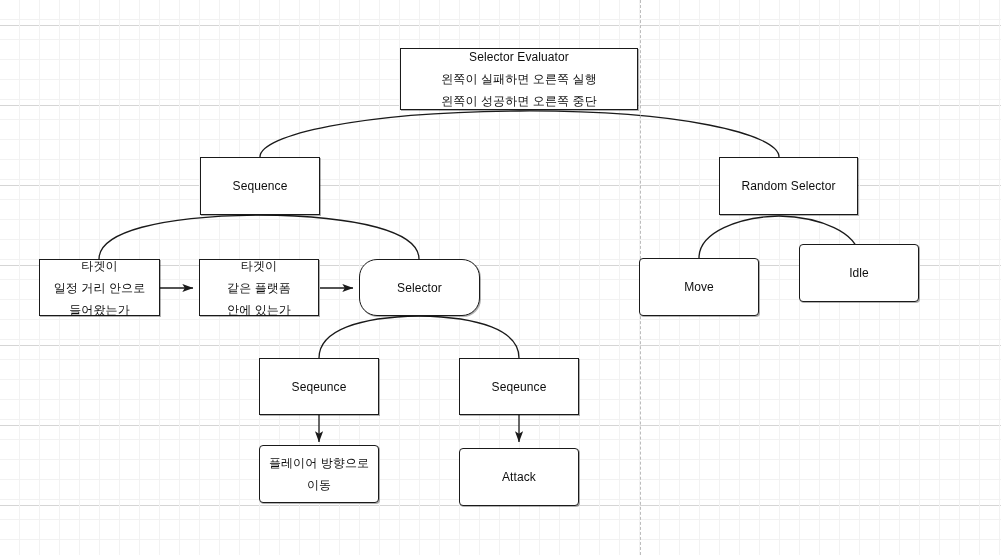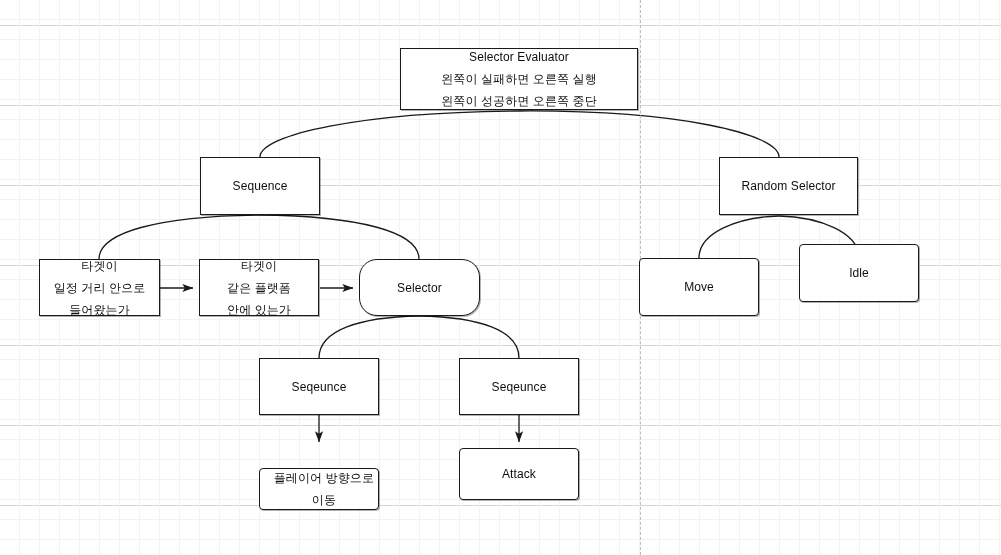--- a/index.html
+++ b/index.html
@@ -127,18 +127,18 @@
 일정 거리 안으로
 들어왔는가</span></div>
       <div class="node" style="left: 199px; top: 259px; width: 120px; height: 57px;"><span class="label">타겟이
 같은 플랫폼
 안에 있는가</span></div>
       <div class="node" style="left: 359px; top: 259px; width: 121px; height: 57px; border-radius: 18px;"><span class="label">Selector</span></div>
       <div class="node rounded" style="left: 639px; top: 258px; width: 120px; height: 58px;"><span class="label">Move</span></div>
       <div class="node rounded" style="left: 799px; top: 244px; width: 120px; height: 58px;"><span class="label">Idle</span></div>
       <div class="node" style="left: 259px; top: 358px; width: 120px; height: 57px;"><span class="label">Seqeunce</span></div>
       <div class="node" style="left: 459px; top: 358px; width: 120px; height: 57px;"><span class="label">Seqeunce</span></div>
-      <div class="node rounded" style="left: 259px; top: 468px; width: 120px; height: 42px; justify-content: flex-end;"><span class="label">플레이어 방향으로
+      <div class="node rounded" style="left: 259px; top: 445px; width: 120px; height: 58px;"><span class="label">플레이어 방향으로
 이동</span></div>
-      <div class="node rounded" style="left: 459px; top: 448px; width: 120px; height: 52px; justify-content: center;"><span class="label">Attack</span></div>
+      <div class="node rounded" style="left: 459px; top: 448px; width: 120px; height: 58px; justify-content: center;"><span class="label">Attack</span></div>
     </div>
 
 </div>
 
 </body></html>

